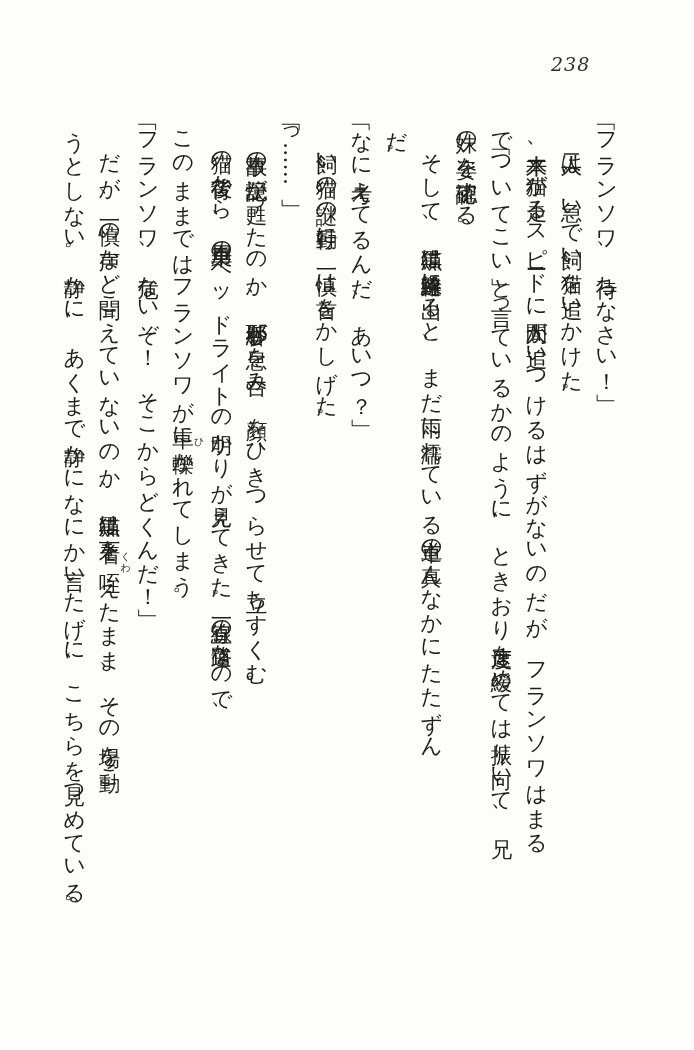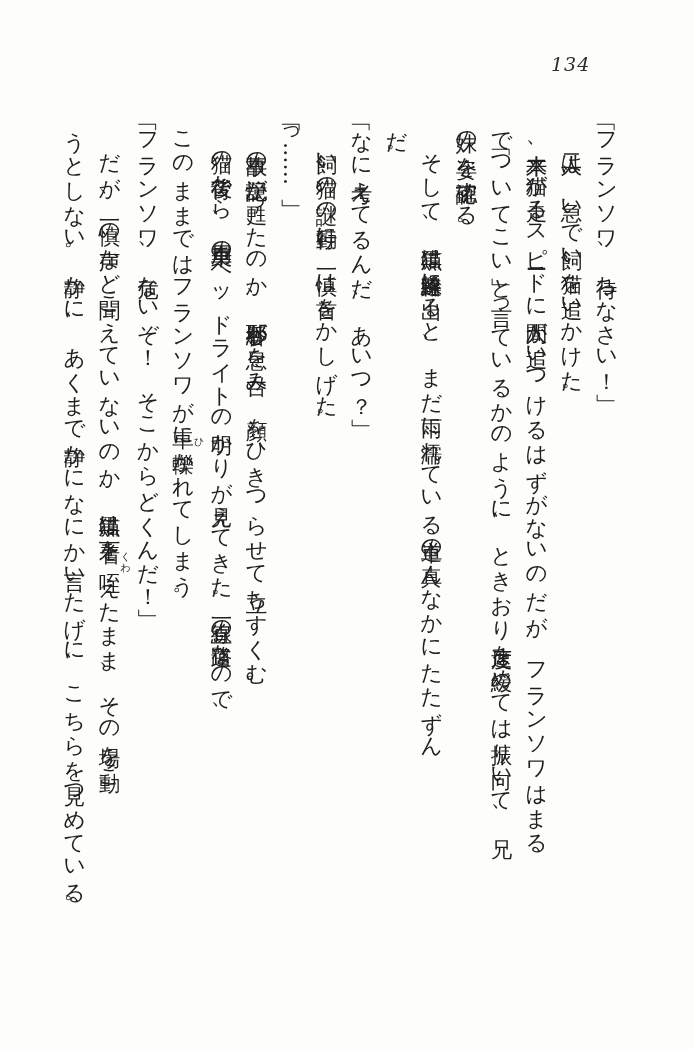--- a/index.html
+++ b/index.html
@@ -55,21 +55,21 @@
   rt {
     font-size: 10px;
     letter-spacing: 0;
     color: #2a2a2a;
   }
 </style>
 </head>
 <body>
 
 <div class="page">
-  <div class="page-number">134</div>
+  <div class="page-number">238</div>
   <div class="text-block">
       <div class="text-line">「フランソワ、待ちなさい！」</div>
       <div class="text-line">　二人は、急いで飼い猫を追いかけた。</div>
       <div class="text-line">　本来、猫が走るスピードに人間が追いつけるはずがないのだが、フランソワはまる</div>
       <div class="text-line">で「ついてこい」と言っているかのように、ときおり速度を緩めては振り向いて、兄</div>
       <div class="text-line">妹の姿を確認する。</div>
       <div class="text-line">　そして、黒猫は幹線道路に出ると、まだ雨に濡れている車道の真んなかにたたずん</div>
       <div class="text-line">だ。</div>
       <div class="text-line">「なに考えてるんだ、あいつ？」</div>
       <div class="text-line">　飼い猫の謎の行動に、慎一は首をかしげた。</div>

